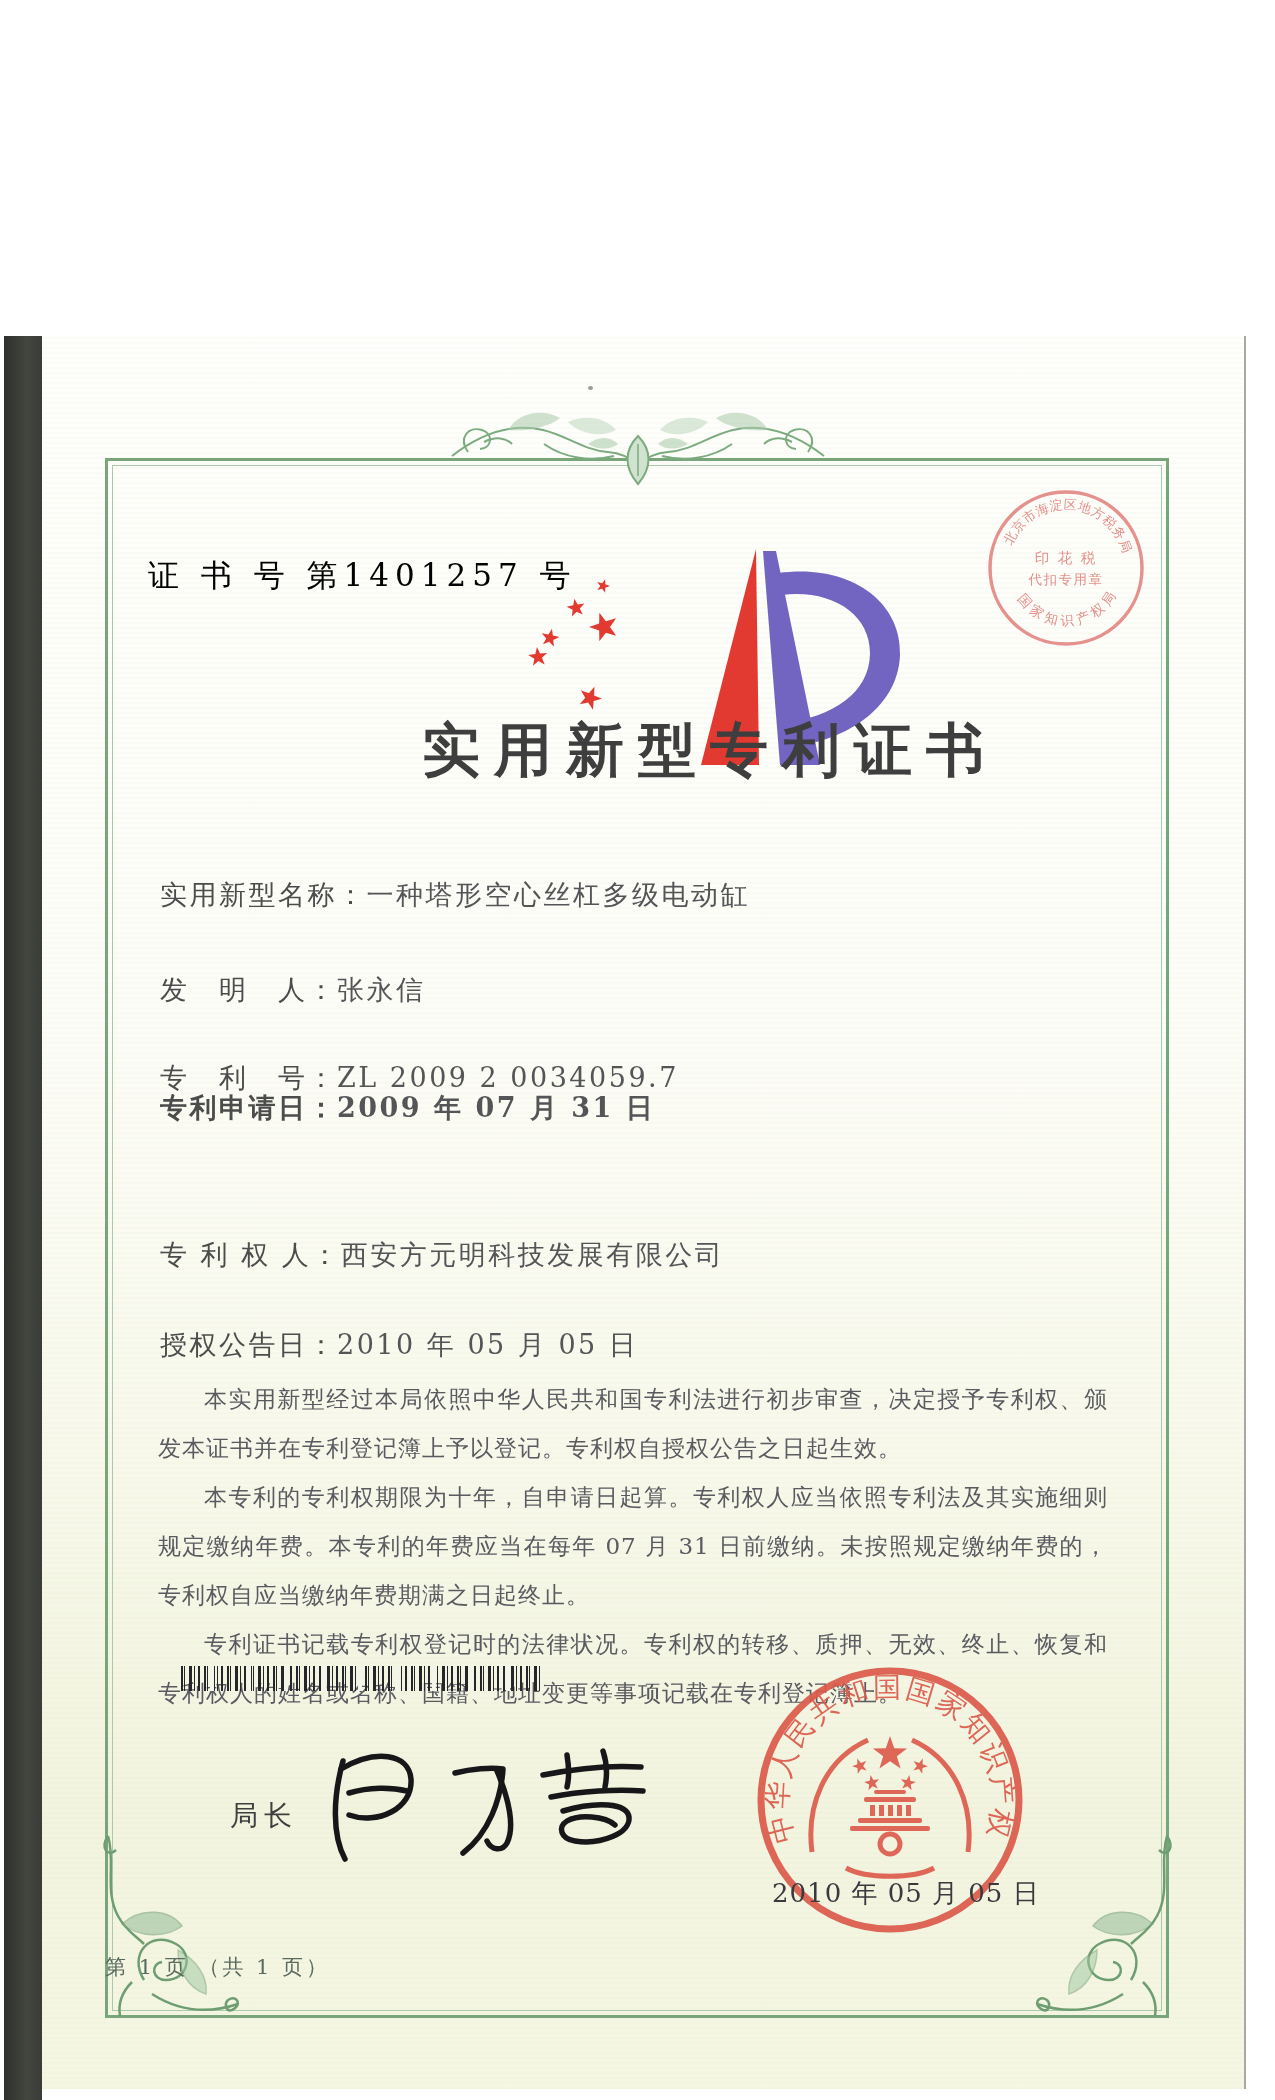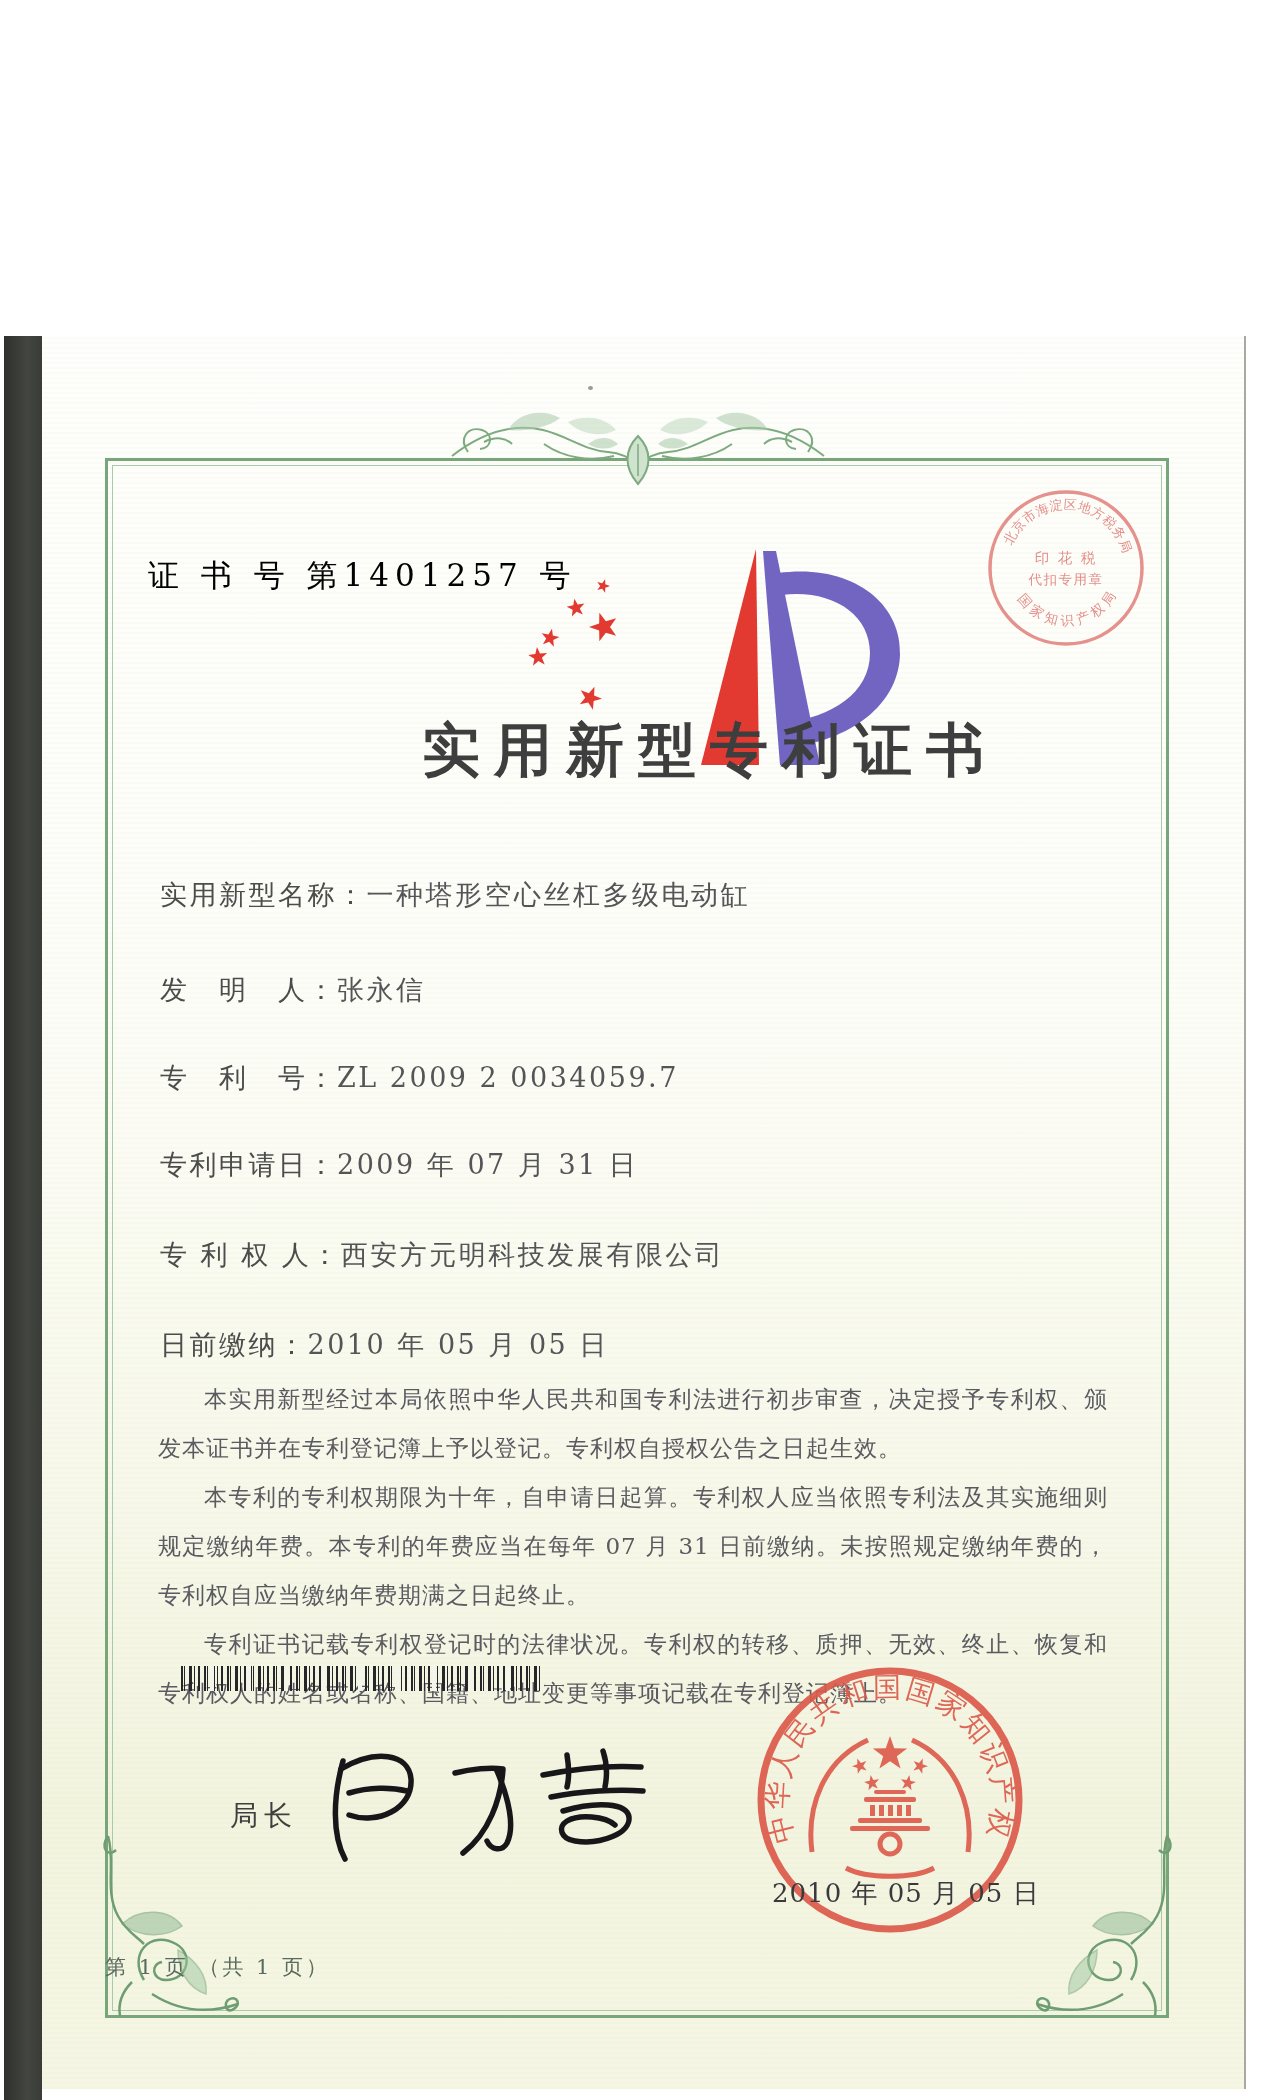--- a/index.html
+++ b/index.html
@@ -19,21 +19,21 @@
 
   .cert-no{position:absolute;left:148px;top:527px;font-size:31px;color:#000000;
         letter-spacing:6px;white-space:nowrap;margin-top:28px;}
   .logo{position:absolute;left:520px;top:545px;width:400px;height:235px;}
   .title{position:absolute;left:105px;top:712px;width:1196px;text-align:center;
         font-size:58px;letter-spacing:14px;text-indent:14px;font-weight:bold;color:#3e3e3e;white-space:nowrap;}
 
   .field{position:absolute;left:160px;font-size:27px;color:#4c4c4c;letter-spacing:2.5px;white-space:nowrap;}
   .field .lbl{color:#4c4c4c;}
   .field .val{color:#555558;}
-  .f1{top:877px;} .f2{top:972px;} .f3{top:1060px;} .f4{top:1147px;} .f5{top:1237px;} .f6{top:1327px;}
+  .f1{top:877px;} .f2{top:972px;} .f3{top:1060px;} .f4{top:1090px;font-weight:bold;} .f5{top:1237px;} .f6{top:1327px;}
 
   .body-text{position:absolute;left:158px;top:1375px;width:950px;font-size:23px;
         line-height:49px;color:#5a5a60;text-align:justify;letter-spacing:1px;}
   .body-text p{margin:0;text-indent:2em;}
 
   .barcode{position:absolute;left:181px;top:1666px;width:362px;height:25px;
      background-image:
        repeating-linear-gradient(90deg,transparent 0 29px,#f4f5ea 29px 33px,transparent 33px 37px),
        repeating-linear-gradient(90deg,#26262a 0 2px,transparent 2px 3px,#26262a 3px 4px,transparent 4px 8px,
          #26262a 8px 11px,transparent 11px 13px,#26262a 13px 14px,transparent 14px 17px,
@@ -142,21 +142,21 @@
   <div class="field f3">
     <span class="lbl">专　利　号：</span><span class="val">ZL 2009 2 0034059.7</span>
   </div>
   <div class="field f4">
     <span class="lbl">专利申请日：</span><span class="val">2009 年 07 月 31 日</span>
   </div>
   <div class="field f5">
     <span class="lbl">专 利 权 人：</span><span class="val">西安方元明科技发展有限公司</span>
   </div>
   <div class="field f6">
-    <span class="lbl">日前缴纳：</span><span class="val">2010 年 05 月 05 日</span>
+    <span class="lbl">授权公告日：</span><span class="val">2010 年 05 月 05 日</span>
   </div>
 
   <div class="body-text">
     <p>本实用新型经过本局依照中华人民共和国专利法进行初步审查，决定授予专利权、颁发本证书并在专利登记簿上予以登记。专利权自授权公告之日起生效。</p>
     <p>本专利的专利权期限为十年，自申请日起算。专利权人应当依照专利法及其实施细则规定缴纳年费。本专利的年费应当在每年 07 月 31 日前缴纳。未按照规定缴纳年费的，专利权自应当缴纳年费期满之日起终止。</p>
     <p>专利证书记载专利权登记时的法律状况。专利权的转移、质押、无效、终止、恢复和专利权人的姓名或名称、国籍、地址变更等事项记载在专利登记簿上。</p>
   </div>
 
   <div class="barcode"></div>
 

